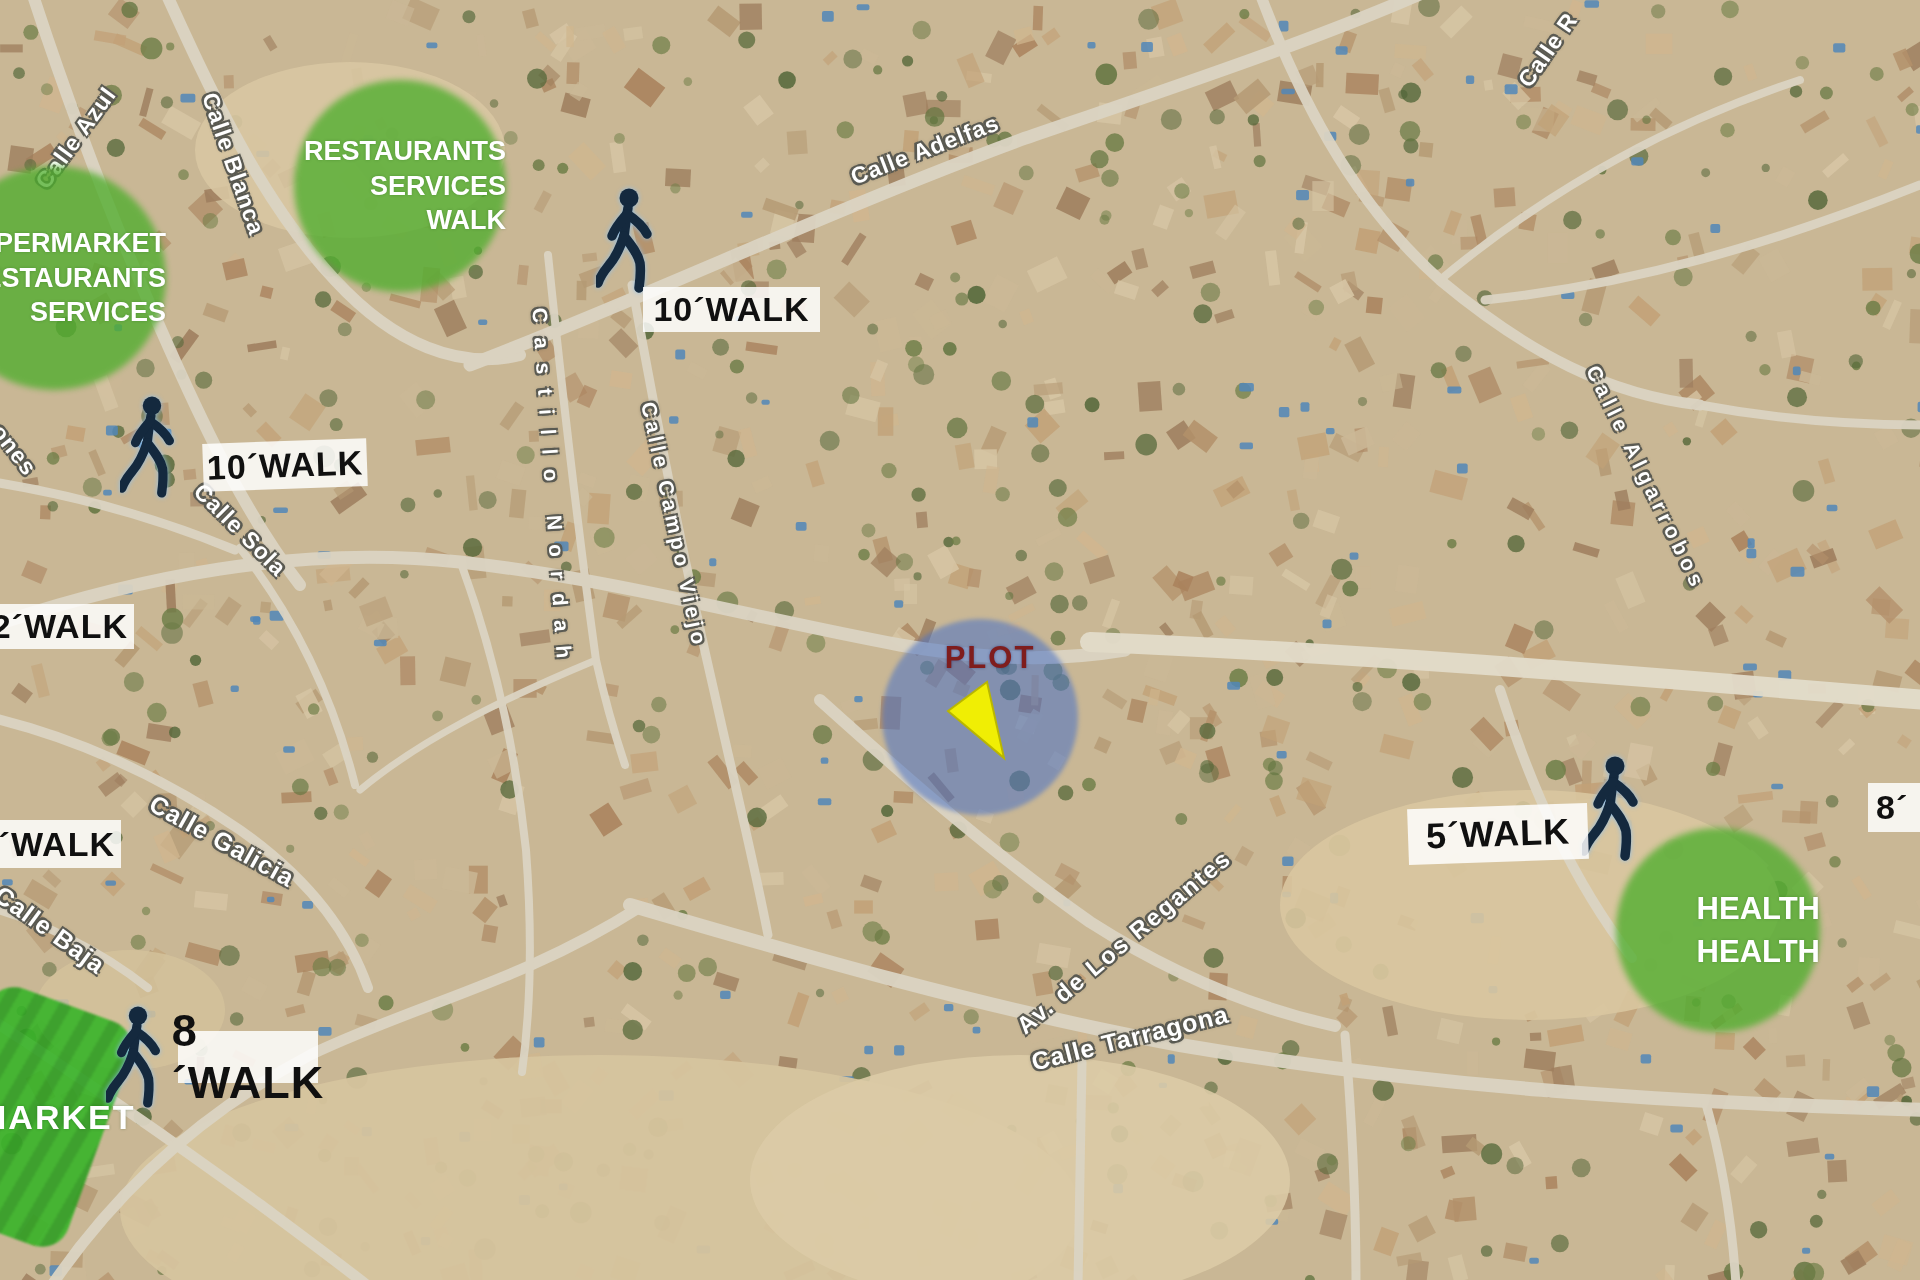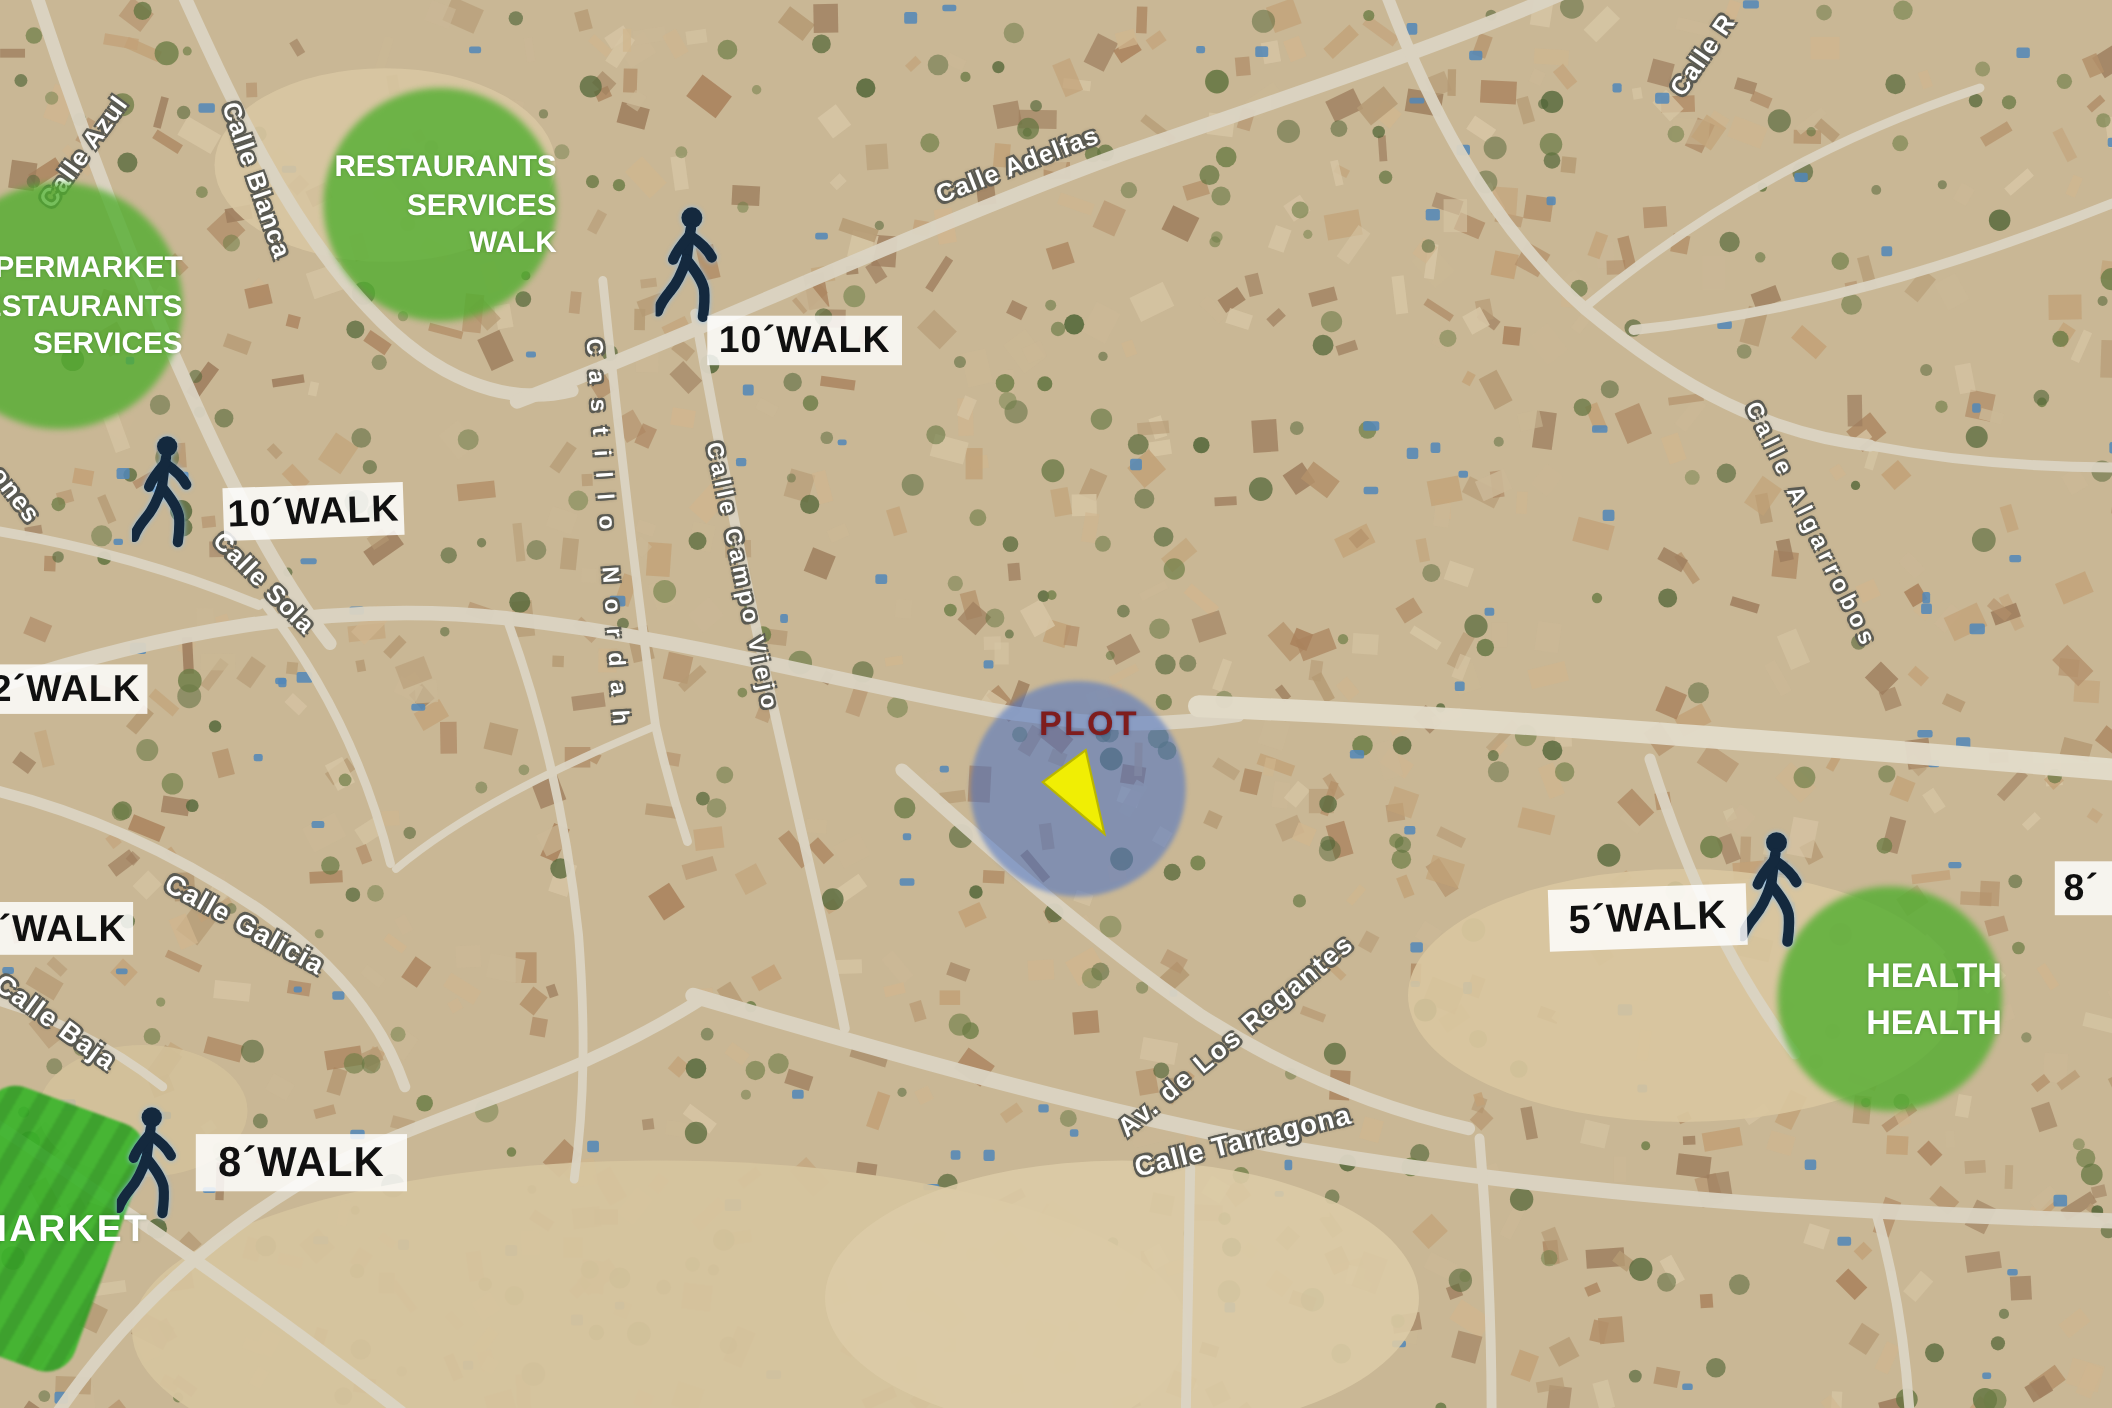--- a/index.html
+++ b/index.html
@@ -1494,21 +1494,21 @@
       <span>SERVICES</span>
     </div>
   </div>
   <div class="poi-circle" style="left:294px;top:80px;width:212px;height:212px">
     <div class="lines">
       <span>RESTAURANTS</span>
       <span>SERVICES</span>
       <span>WALK</span>
     </div>
   </div>
-  <div class="poi-circle health" style="left:1616px;top:806px;width:204px;height:204px">
+  <div class="poi-circle health" style="left:1616px;top:828px;width:204px;height:204px">
     <div class="lines">
       <span>HEALTH</span>
       <span>HEALTH</span>
     </div>
   </div>
 
   <div class="market-shape"></div>
   <div class="market-label">MARKET</div>
 
   <div class="plot-circle"></div>
@@ -1527,17 +1527,17 @@
       <use href="#walkman-sym"></use>
     </svg>
   <svg class="walkman" style="left:1582px;top:754px" width="64" height="108">
       <use href="#walkman-sym"></use>
     </svg>
 
   <div class="walk-label" style="left:643px;top:287px;width:177px;height:45px">10´WALK</div>
   <div class="walk-label" style="left:203px;top:441px;width:164px;height:48px;transform:rotate(-2deg)">10´WALK</div>
   <div class="walk-label align-right" style="left:-20px;top:604px;width:148px;height:45px">2´WALK</div>
   <div class="walk-label align-right" style="left:-55px;top:820px;width:170px;height:48px">´WALK</div>
-  <div class="walk-label" style="left:178px;top:1031px;width:192px;height:52px;font-size:38px">8´WALK</div>
+  <div class="walk-label" style="left:178px;top:1031px;width:140px;height:52px;font-size:45px">8´WALK</div>
   <div class="walk-label" style="left:1408px;top:806px;width:180px;height:56px;font-size:36px;transform:rotate(-2deg)">5´WALK</div>
   <div class="walk-label align-left" style="left:1868px;top:783px;width:67px;height:49px">8´</div>
 
 </div>
 
 </body></html>

